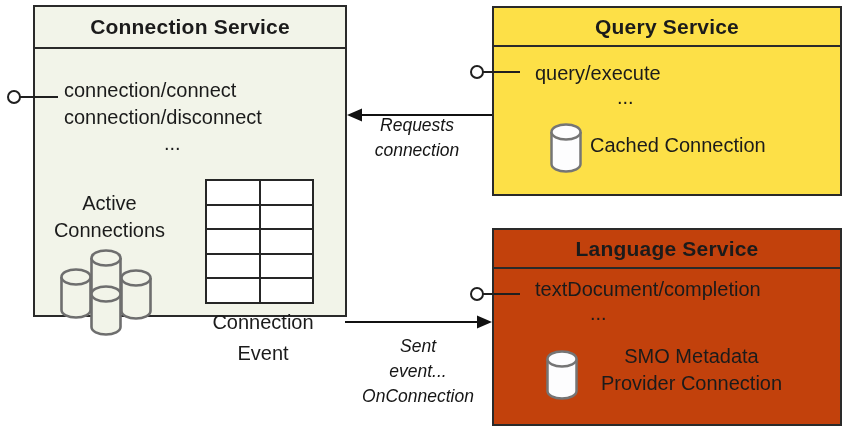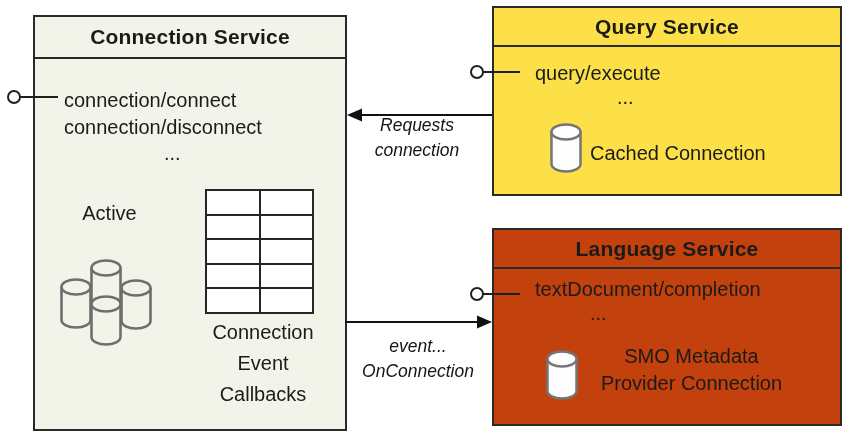--- a/index.html
+++ b/index.html
@@ -1,40 +1,40 @@
 <!DOCTYPE html>
 <html><head>
 <meta charset="utf-8">
 <style>
   html,body { margin:0; padding:0; background:#ffffff; }
   .stage {
     position:relative; width:846px; height:436px; background:#ffffff;
     font-family:"Liberation Sans", sans-serif; color:#1b1b1b; overflow:hidden;
   }
   .box { position:absolute; box-sizing:border-box; border:2px solid #2a2a2a; }
-  .box.conn { left:33px; top:5px; width:314px; height:416px; background:#f2f4e9;margin-top:10px; }
+  .box.conn { left:33px; top:5px; width:314px; height:312px; background:#f2f4e9; }
   .box.query { left:492px; top:6px; width:350px; height:190px; background:#fde047; }
   .box.lang { left:492px; top:228px; width:350px; height:198px; background:#c2410c; }
   .box-header {
     border-bottom:2px solid #2a2a2a; font-weight:bold; font-size:21px;
     text-align:center; letter-spacing:0.2px;
   }
   .box.conn .box-header { height:40px; line-height:40px; }
   .box.query .box-header, .box.lang .box-header { height:37px; line-height:37px; }
   .methods { position:absolute; font-size:20px; line-height:27px; white-space:nowrap; }
   .conn-methods { left:29px; top:70px; }
   .query-methods { left:41px; top:52px;text-align:center; }
   .lang-methods { left:41px; top:274px; }
   .dots { line-height:20px; }
   .conn-methods .dots { padding-left:100px; line-height:24px; }
   .query-methods .dots, .lang-methods .dots { padding-left:55px; }
   .lbl { position:absolute; font-size:20px; text-align:center; }
   .active-lbl { left:7px; top:183px; width:135px; line-height:27px; }
   .callbacks-lbl { left:148px; top:300px; width:160px; line-height:31px; }
-  .cached-lbl { left:96px; top:132px; line-height:26px; text-align:left; white-space:nowrap; }
+  .cached-lbl { left:96px; top:124px; line-height:26px; text-align:left; white-space:nowrap; }
   .smo-lbl { left:90px; top:113px; width:215px; line-height:27px; }
   .icon-svg { position:absolute; }
   .cb-table {
     position:absolute; left:170px; top:172px; width:109px; height:125px;
     box-sizing:border-box; border:2px solid #262626; background:#262626;
     display:grid; grid-template-columns:1fr 1fr; grid-template-rows:repeat(5,1fr);
     grid-gap:2px;
   }
   .cb-cell { background:#ffffff; }
   .overlay { position:absolute; left:0; top:0; width:846px; height:436px; pointer-events:none; }
@@ -53,20 +53,21 @@
   <div class="box conn">
     <div class="box-header">Connection Service</div>
     <div class="methods conn-methods">
       <div>connection/connect</div>
       <div>connection/disconnect</div>
       <div class="dots">...</div>
     </div>
 
     <div class="lbl active-lbl">
       <div>Active</div>
+      <div>Connections</div>
     </div>
 
     <svg class="icon-svg" style="left:25px; top:241px;" width="92" height="88" viewBox="0 0 92 88">
       <g fill="#f2f4e9" stroke="#6e6e6e" stroke-width="2.6">
         <path d="M31.5,10 L31.5,45 A14.5,7.5 0 0 0 60.5,45 L60.5,10"></path>
         <ellipse cx="46" cy="10" rx="14.5" ry="7.5"></ellipse>
         <path d="M1.5,29 L1.5,62 A14.5,7.5 0 0 0 30.5,62 L30.5,29"></path>
         <ellipse cx="16" cy="29" rx="14.5" ry="7.5"></ellipse>
         <path d="M61.5,30 L61.5,63 A14.5,7.5 0 0 0 90.5,63 L90.5,30"></path>
         <ellipse cx="76" cy="30" rx="14.5" ry="7.5"></ellipse>
@@ -84,21 +85,20 @@
       <div class="cb-cell"></div>
       <div class="cb-cell"></div>
       <div class="cb-cell"></div>
       <div class="cb-cell"></div>
       <div class="cb-cell"></div>
     </div>
 
     <div class="lbl callbacks-lbl">
       <div>Connection</div>
       <div>Event</div>
-      <div>Callbacks</div>
     </div>
   </div>
 
   <div class="box query">
     <div class="box-header">Query Service</div>
     <div class="methods query-methods">
       <div>query/execute</div>
       <div class="dots">...</div>
     </div>
     <svg class="icon-svg" style="left:56px; top:115px;" width="32" height="50" viewBox="0 0 32 50">
@@ -154,17 +154,18 @@
       <line x1="345" y1="322" x2="479" y2="322" stroke="#111111" stroke-width="2"></line>
       <polygon points="492,322 477,315.5 477,328.5" fill="#111111"></polygon>
     </g>
   </svg>
 
   <div class="note note-requests">
     <div>Requests</div>
     <div>connection</div>
   </div>
   <div class="note note-sent">
+    <div>Sent</div>
     <div>event...</div>
     <div>OnConnection</div>
   </div>
 
 </div>
 
 </body></html>

